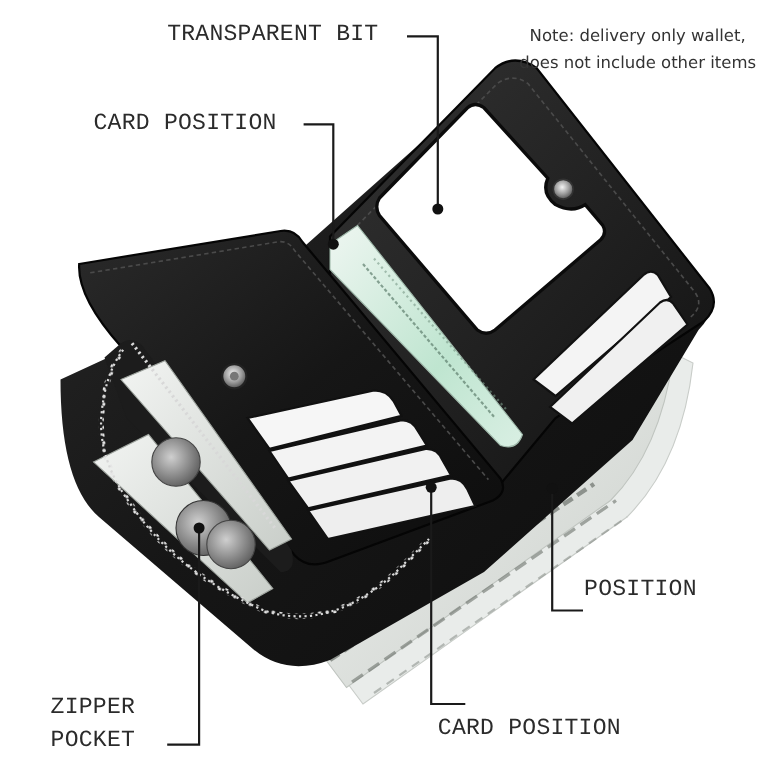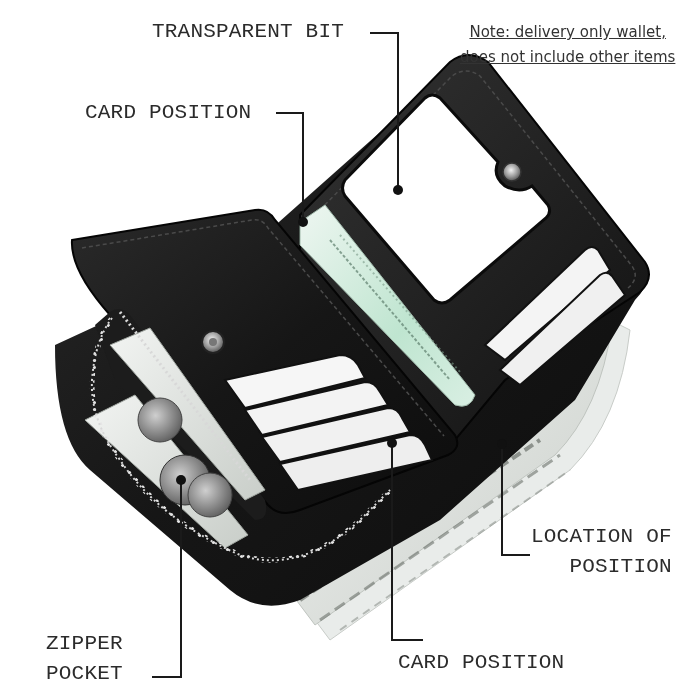--- a/index.html
+++ b/index.html
@@ -128,29 +128,28 @@
       <circle cx="398" cy="190" r="5"></circle>
       <circle cx="303" cy="222" r="5"></circle>
       <circle cx="392" cy="443" r="5"></circle>
       <circle cx="502" cy="444" r="5"></circle>
       <circle cx="181" cy="480" r="5"></circle>
     </g>
   </svg>
 
   <div class="label" style="left:152px; top:17px;">TRANSPARENT BIT</div>
 
-  <div class="note" style="left:460px; top:20px;text-decoration:underline;">
+  <div class="note" style="left:472px; top:20px;">
     <div>Note: delivery only wallet,</div>
     <div>does not include other items</div>
   </div>
 
   <div class="label" style="left:85px; top:98px;">CARD POSITION</div>
 
   <div class="label" style="left:531px; top:522px; text-align:right;">
-    <div>LOCATION OF</div>
     <div style="text-align:right;">POSITION</div>
   </div>
 
   <div class="label" style="left:46px; top:629px;text-align:center;">
     <div>ZIPPER</div>
     <div>POCKET</div>
   </div>
 
   <div class="label" style="left:398px; top:648px;">CARD POSITION</div>
 

